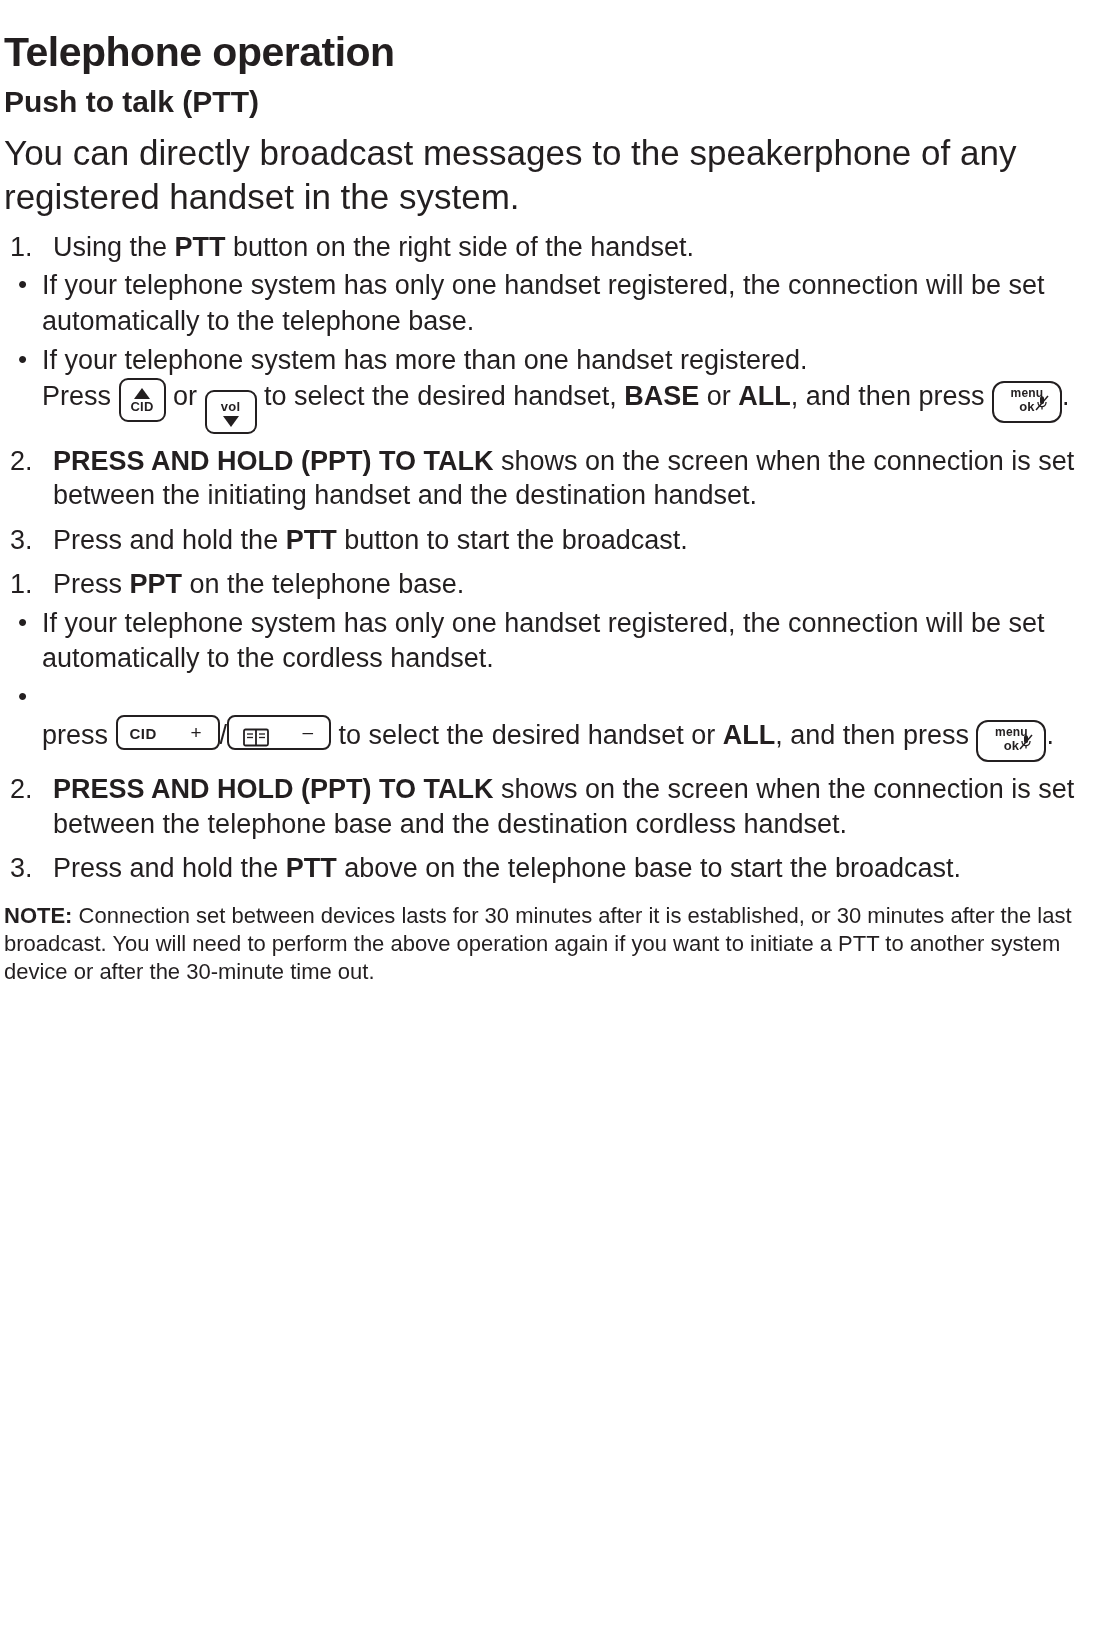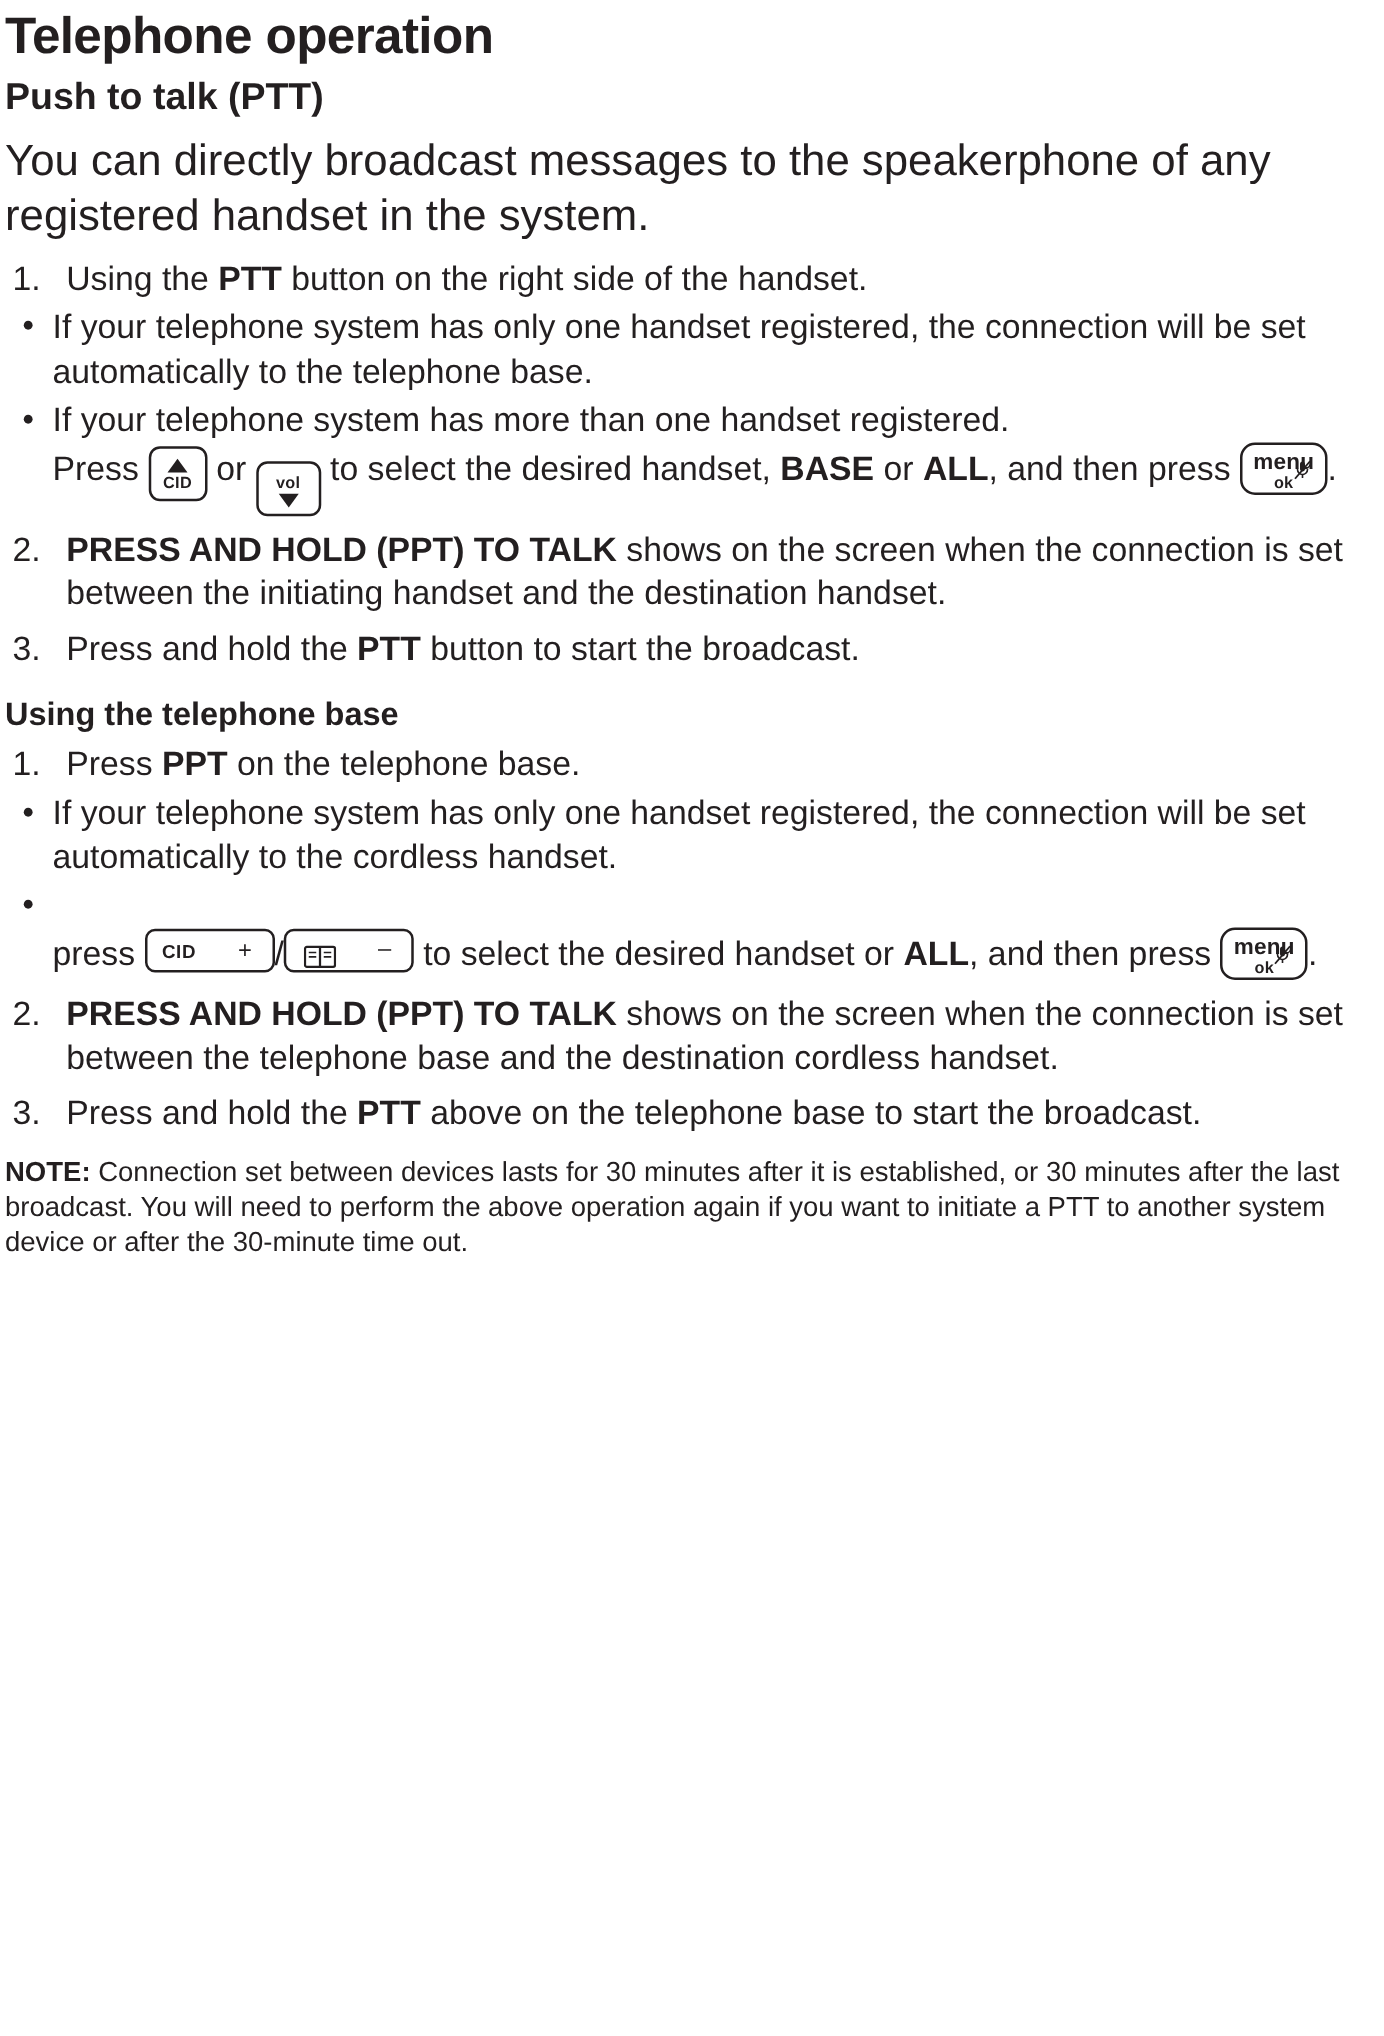--- a/index.html
+++ b/index.html
@@ -14,20 +14,21 @@
     color: #231f20;
     position: relative;
     overflow: hidden;
   }
   .page {
     padding: 0 10px 0 4px;
     box-sizing: border-box;
     width: 1107px;
     height: 1233px;
     position: relative;
+    margin-top: 24px;
   }
 
   h1.chapter-title {
     font-size: 41px;
     font-weight: bold;
     letter-spacing: -0.5px;
     margin: 0;
     padding: 8px 0 0 0;
     line-height: 1.0;
   }
@@ -147,21 +148,21 @@
   }
   
   .key-menu-ok {
     width: 70px;
     height: 42px;
     border-radius: 12px;
     padding-top: 4px;
   }
   .key-menu-ok .lbl-top {
     display: block;
-    font-size: 18px;
+    font-size: 12px;
     letter-spacing: 0.2px;
   }
   .key-menu-ok .lbl-bot {
     display: block;
     font-size: 13px;
     letter-spacing: 0.2px;
     margin-top: 1px;
   }
   .key-menu-ok .mic {
     position: absolute;
@@ -266,21 +267,20 @@
     <li class="step">
       <span class="num">2.</span>
       <span class="step-body"><b>PRESS AND HOLD (PPT) TO TALK</b><span> shows on the screen when the connection is set between the initiating handset and the destination handset.</span></span>
     </li>
     <li class="step">
       <span class="num">3.</span>
       <span class="step-body"><span>Press and hold the </span><b>PTT</b><span> button to start the broadcast.</span></span>
     </li>
   </ol>
 
-  <h3 class="subsection-title">Using the telephone base</h3>
 
   <ol class="steps">
     <li class="step">
       <span class="num">1.</span>
       <span class="step-body"><span>Press </span><b>PPT</b><span> on the telephone base.</span></span>
     </li>
   </ol>
 
   <ul class="bullets">
     <li class="bullet">

